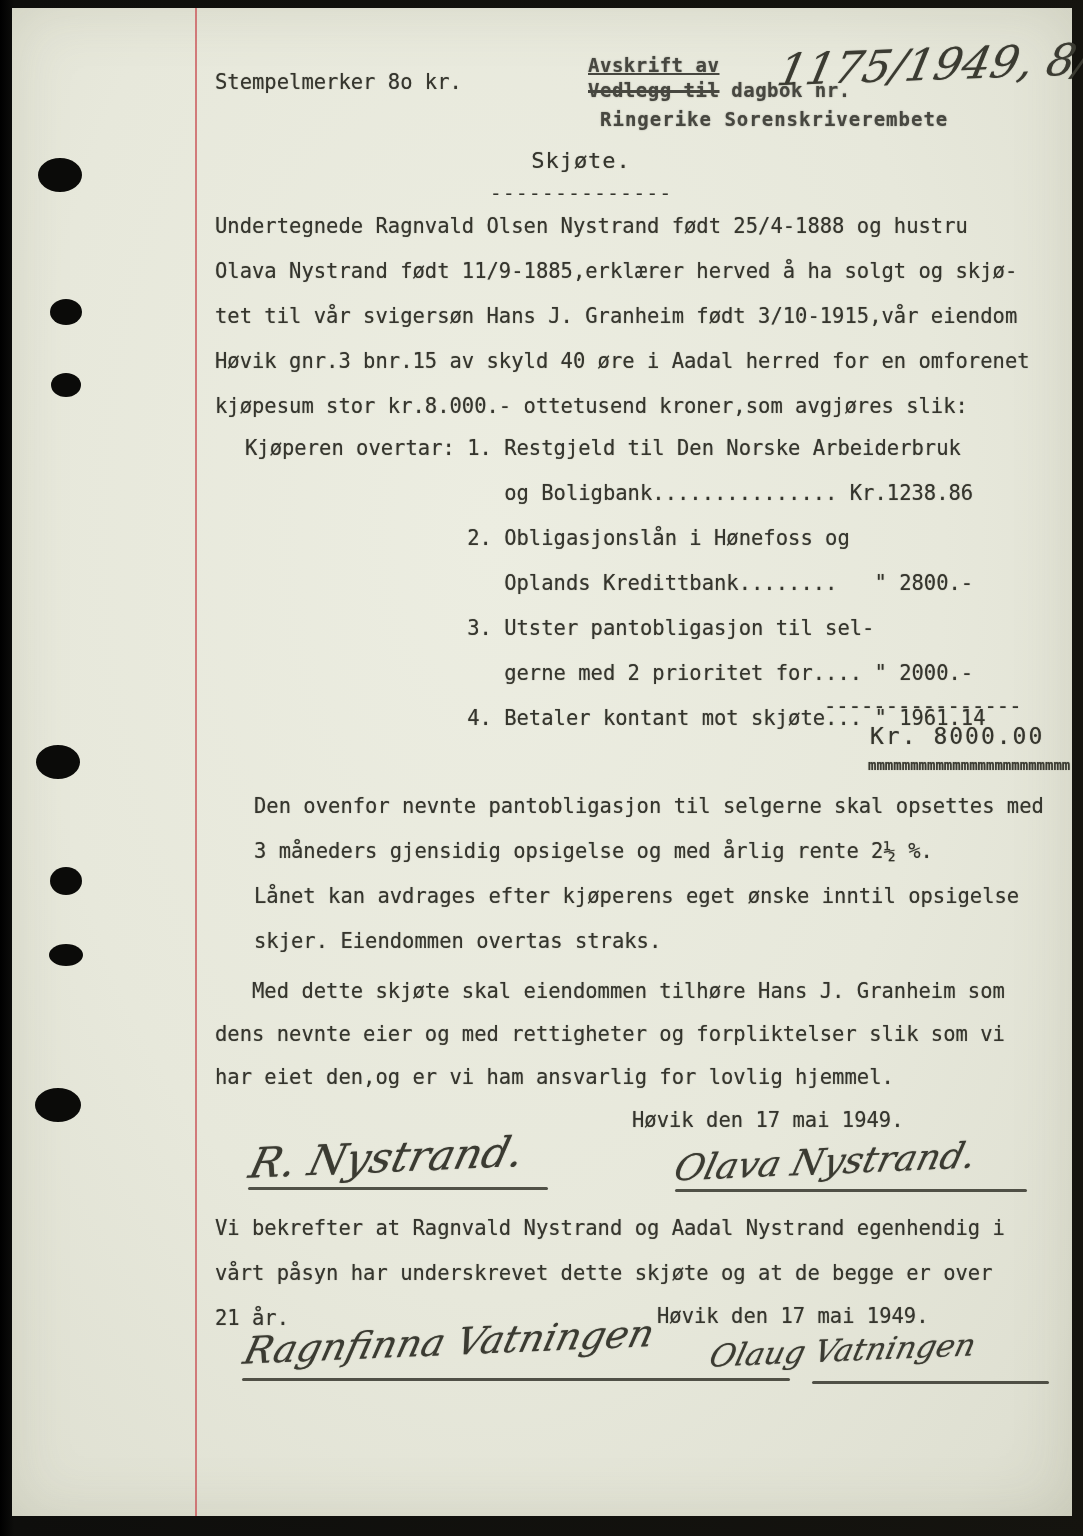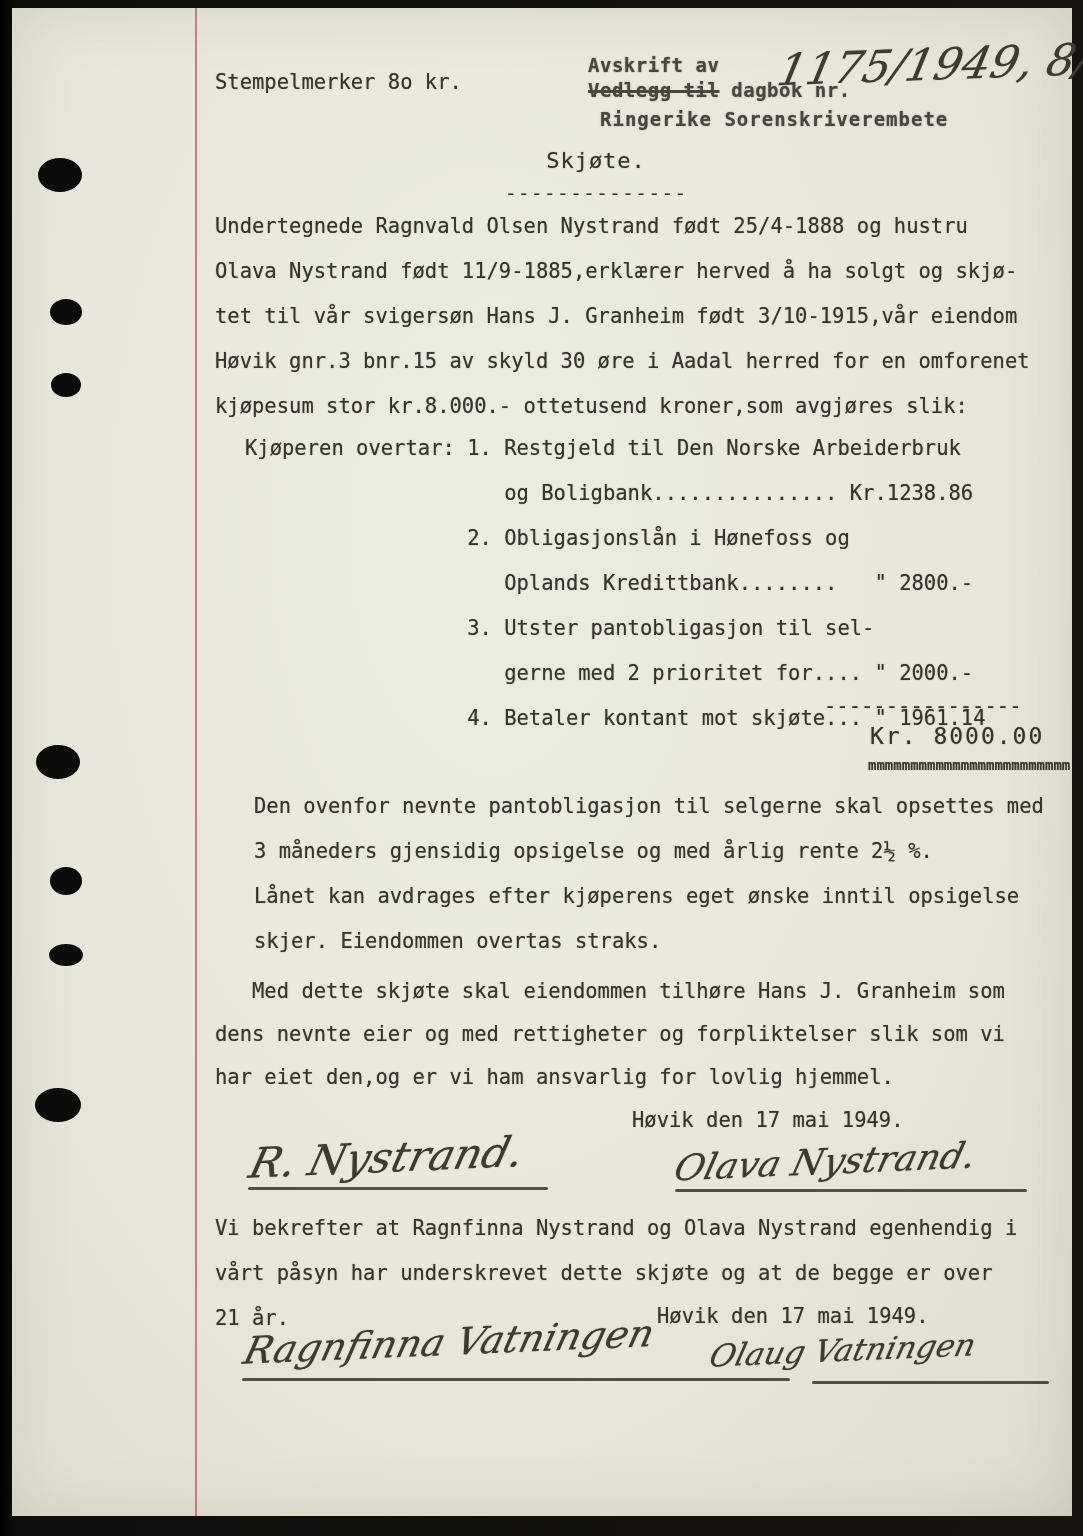--- a/index.html
+++ b/index.html
@@ -39,37 +39,37 @@
     text-shadow: 0 0 1px rgba(45,45,38,0.55);
   }
   .tight { line-height: 43px; }
 
   .stamp {
     position: absolute; left: 576px; top: 45px;
     font-size: 19px; line-height: 25px; color: #474740;
     font-weight: bold; letter-spacing: 0.5px; white-space: pre;
     text-shadow: 0 0 1.5px rgba(60,60,52,0.6);
   }
-  .stamp .u  { text-decoration-thickness: 2px; margin-top: 20px; }
+  .stamp .u  { text-decoration: underline; text-decoration-thickness: 2px; margin-top: 20px; }
   .stamp .st { text-decoration: line-through; text-decoration-thickness: 2.5px; }
   .stamp .office { display: inline-block; margin-top: 4px; margin-left: 12px; letter-spacing: 1px; text-align: right; }
 
   .hand {
     position: absolute;
     font-family: "DejaVu Serif", "Liberation Serif", serif;
     font-style: italic; color: #3b3b32; white-space: pre;
     text-shadow: 0 0 1px rgba(40,40,32,0.5);
   }
   .journal-no { left: 768px; top: 30px; font-size: 44px;
     transform: skewX(-14deg) rotate(-2deg); }
   .sig { transform: skewX(-16deg) rotate(-2.5deg); }
   .sigline { position: absolute; height: 3px; background: rgba(42,42,34,0.8);
     border-radius: 2px; }
 
-  .title-block { position: absolute; left: 454px; top: 130px; width: 260px;
+  .title-block { position: absolute; left: 439px; top: 130px; width: 260px;
     text-align: center; }
   .title-block .t { font-size: 22px; letter-spacing: 1px; }
   .title-block .dashes { font-size: 20px; letter-spacing: 1px; margin-top: -2px; color: #35352d; }
 
   .total-dashes { left: 812px; top: 676px; font-size: 20.5px; }
   .total-amount { left: 858px; top: 706px; font-size: 23px; letter-spacing: 2px; }
   .total-wavy  { left: 856px; top: 735px; font-size: 14px; letter-spacing: 0px;
     color: #3a3a31; font-weight: bold; }
 </style>
 </head>
@@ -97,21 +97,21 @@
     <div class="hand journal-no">1175/1949, 8/6.</div>
 
     <div class="title-block">
       <div class="tw t" style="position:static;">Skjøte.</div>
       <div class="dashes">--------------</div>
     </div>
 
     <div class="tw" style="left:203px; top:196px;"><span>Undertegnede Ragnvald Olsen Nystrand født 25/4-1888 og hustru</span>
 <span>Olava Nystrand født 11/9-1885,erklærer herved å ha solgt og skjø-</span>
 <span>tet til vår svigersøn Hans J. Granheim født 3/10-1915,vår eiendom</span>
-<span>Høvik gnr.3 bnr.15 av skyld 30 øre i Aadal herred for en omforenet</span>
+<span>Høvik gnr.3 bnr.15 av skyld 40 øre i Aadal herred for en omforenet</span>
 <span>kjøpesum stor kr.8.000.- ottetusend kroner,som avgjøres slik:</span></div>
 
     <div class="tw" style="left:233px; top:418px;"><span>Kjøperen overtar: 1. Restgjeld til Den Norske Arbeiderbruk</span>
 <span>                     og Boligbank............... Kr.1238.86</span>
 <span>                  2. Obligasjonslån i Hønefoss og</span>
 <span>                     Oplands Kredittbank........   " 2800.-</span>
 <span>                  3. Utster pantobligasjon til sel-</span>
 <span>                     gerne med 2 prioritet for.... " 2000.-</span>
 <span>                  4. Betaler kontant mot skjøte... " 1961.14</span></div>
 
@@ -128,21 +128,21 @@
 <span>dens nevnte eier og med rettigheter og forpliktelser slik som vi</span>
 <span>har eiet den,og er vi ham ansvarlig for lovlig hjemmel.</span></div>
 
     <div class="tw" style="left:620px; top:1090px;">Høvik den 17 mai 1949.</div>
 
     <div class="hand sig" style="left:240px; top:1125px; font-size:42px;">R. Nystrand.</div>
     <div class="hand sig" style="left:665px; top:1133px; font-size:36px;">Olava Nystrand.</div>
     <div class="sigline" style="left:236px; top:1179px; width:300px;"></div>
     <div class="sigline" style="left:663px; top:1181px; width:352px;"></div>
 
-    <div class="tw" style="left:203px; top:1198px;"><span>Vi bekrefter at Ragnfinna Nystrand og Olava Nystrand egenhendig i</span>
+    <div class="tw" style="left:203px; top:1198px;"><span>Vi bekrefter at Ragnvald Nystrand og Aadal Nystrand egenhendig i</span>
 <span>vårt påsyn har underskrevet dette skjøte og at de begge er over</span>
 <span>21 år.</span></div>
 
     <div class="tw" style="left:645px; top:1286px;">Høvik den 17 mai 1949.</div>
 
     <div class="hand sig" style="left:235px; top:1312px; font-size:38px;">Ragnfinna Vatningen</div>
     <div class="hand sig" style="left:700px; top:1324px; font-size:31px;">Olaug Vatningen</div>
     <div class="sigline" style="left:230px; top:1370px; width:548px;"></div>
     <div class="sigline" style="left:800px; top:1373px; width:237px;"></div>
 

